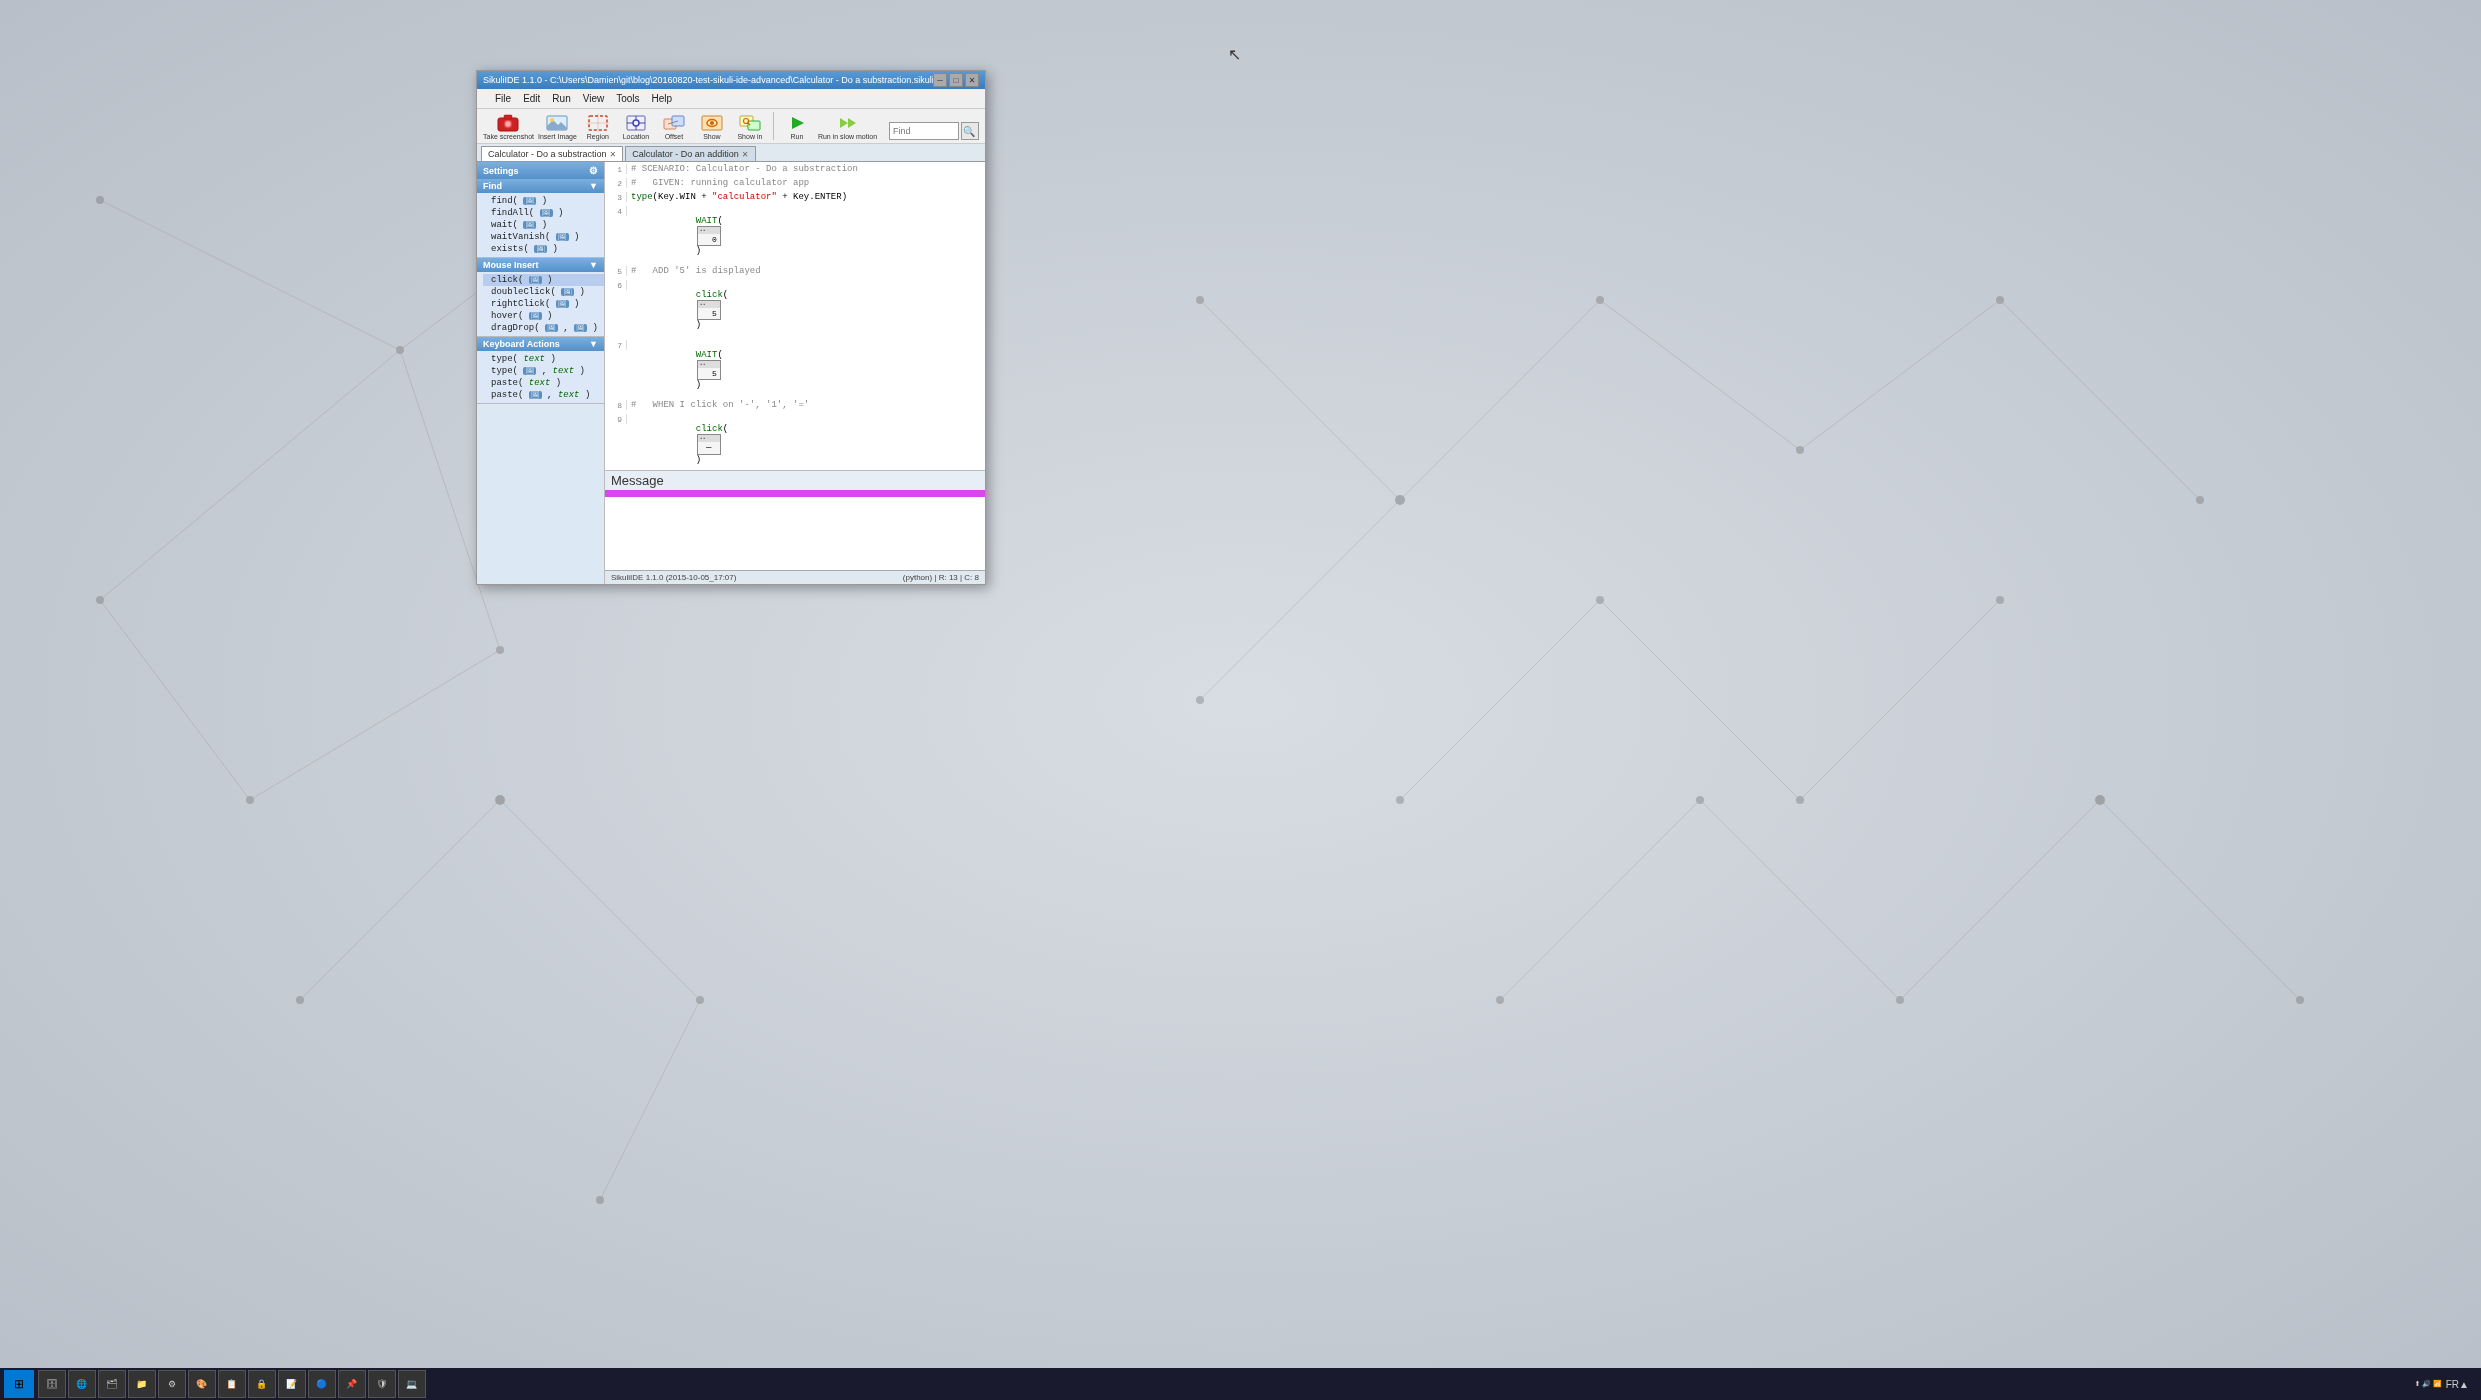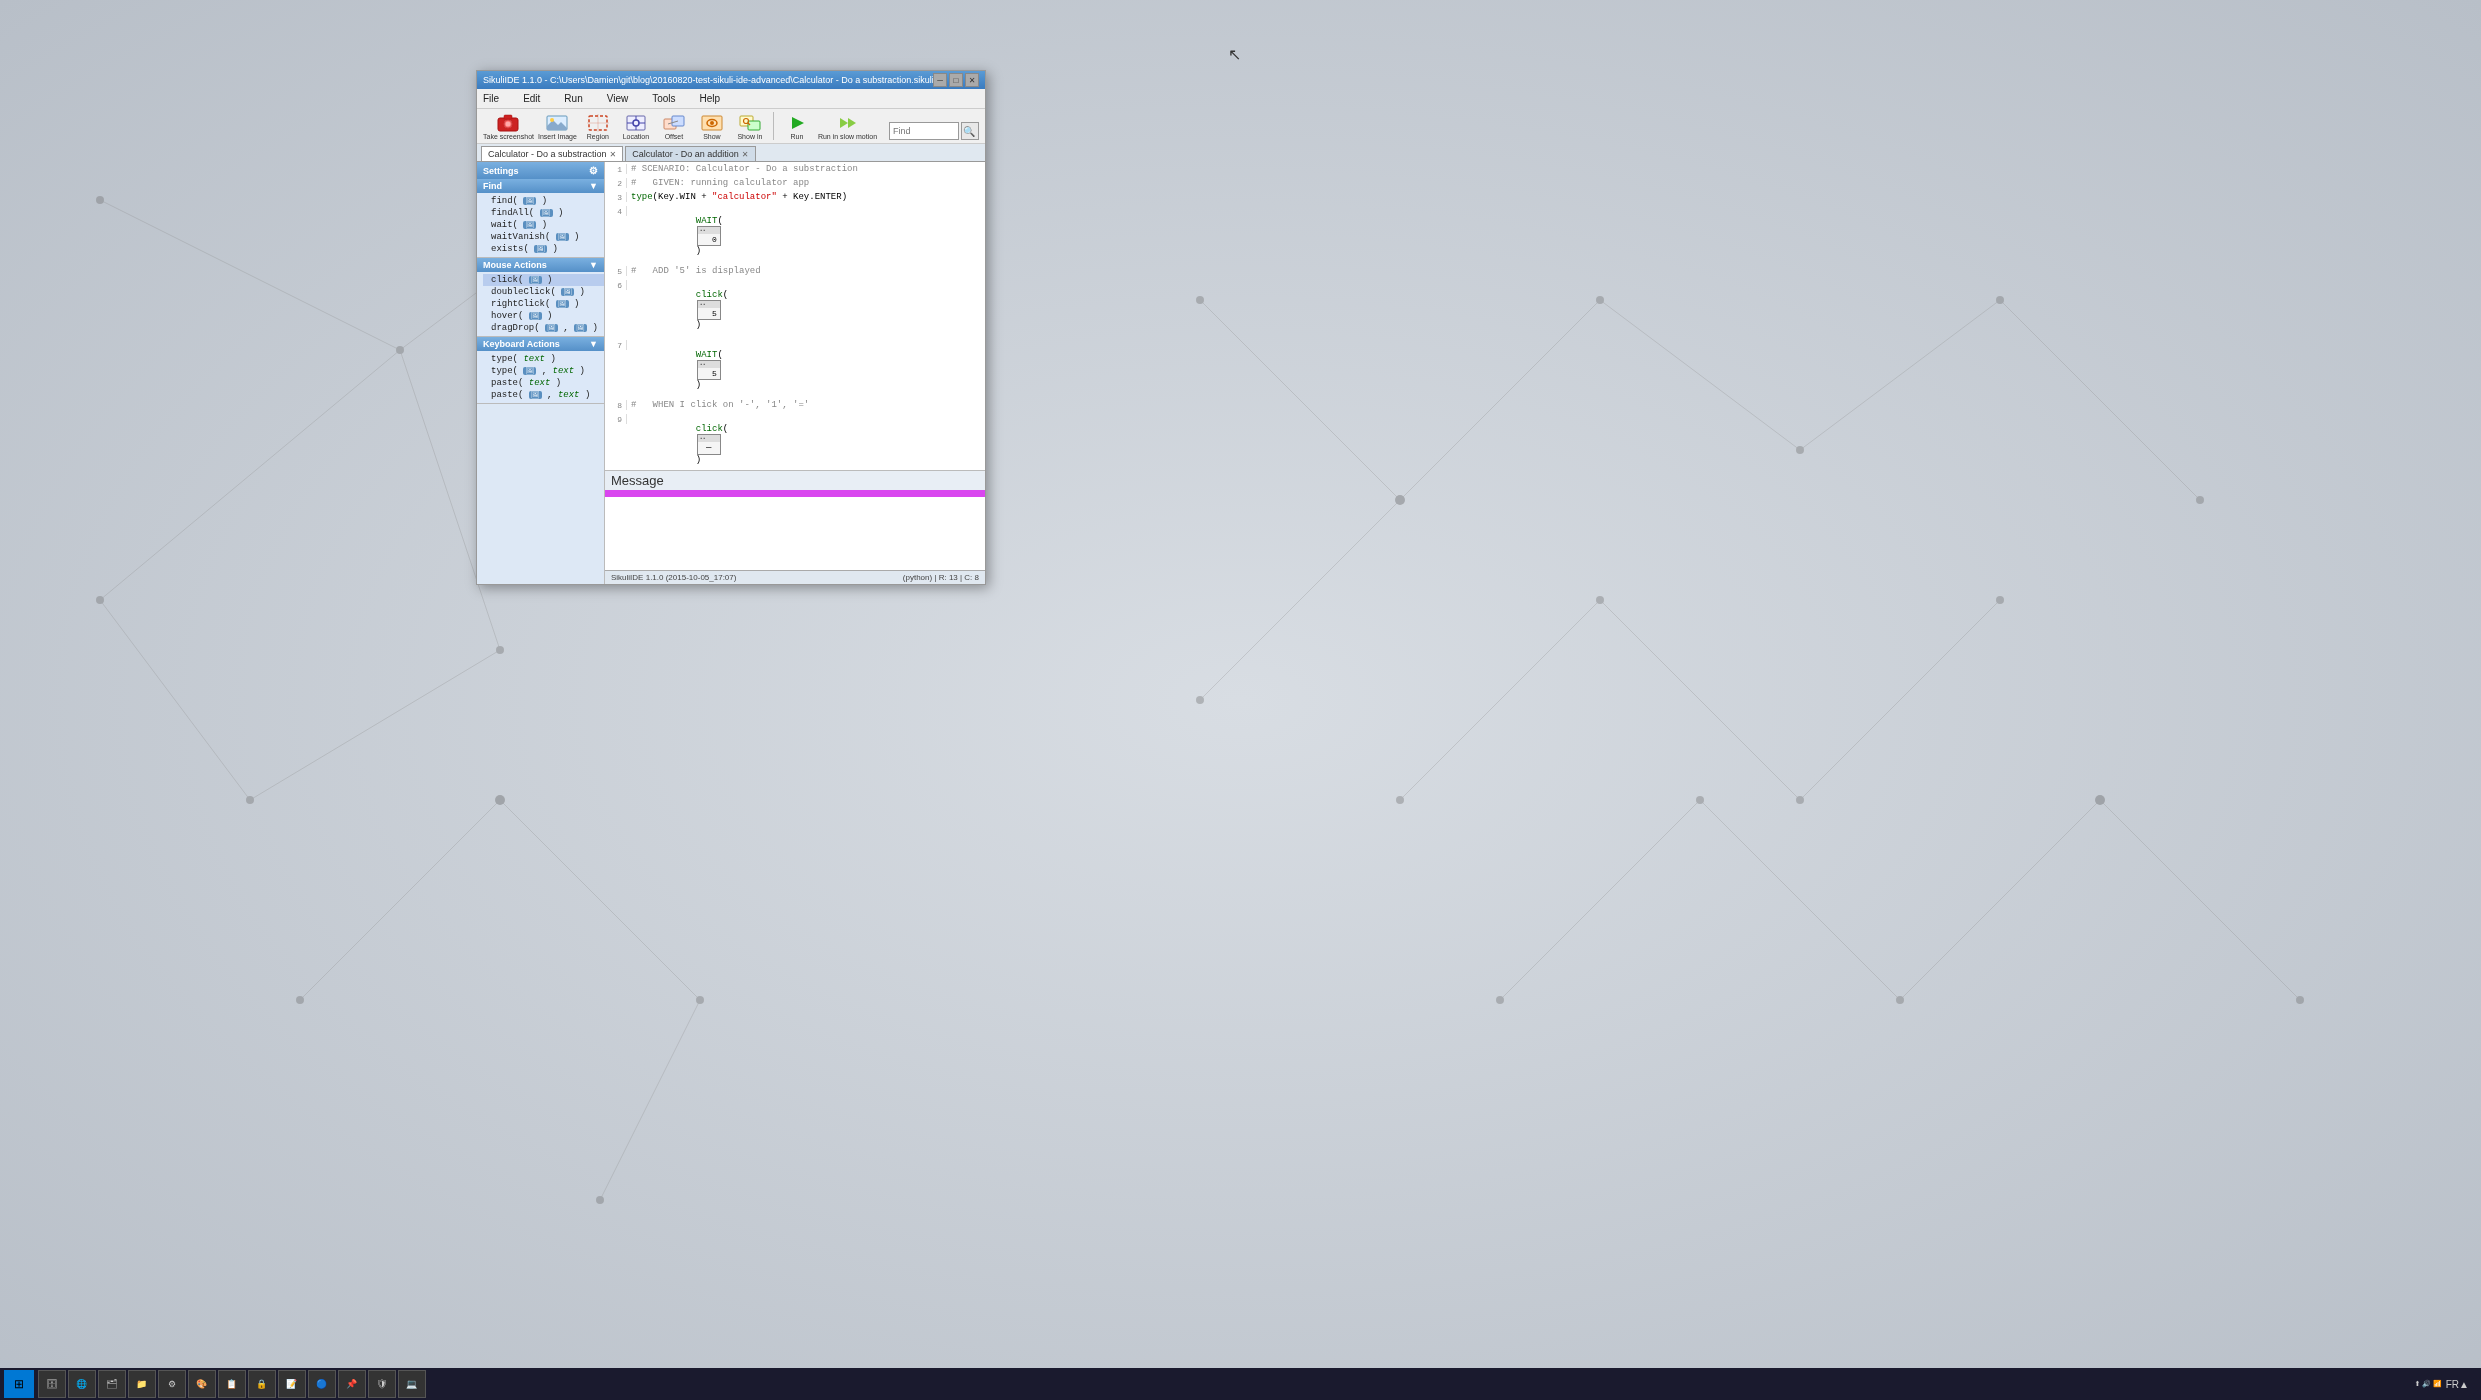--- a/index.html
+++ b/index.html
@@ -56,23 +56,23 @@
       font-size: 8px;
       cursor: pointer;
       display: flex; align-items: center; justify-content: center;
       color: #333;
     }
 
     
     .menu-bar {
       background: #f0f0f0;
       display: flex;
-      gap: 12px;
+      gap: 0;
       font-size: 10px;
-      padding: 2px 0;
+      padding: 2px 12px;
       border-bottom: 1px solid #ccc;
       flex-shrink: 0;
     }
     .menu-item {
       padding: 2px 6px;
       cursor: pointer;
       color: #222;
     }
 
     
@@ -581,21 +581,21 @@
             waitVanish( <span style="background:#5a8fc0;color:white;font-size:7px;padding:0 2px;border-radius:2px;">🖼</span> )
           </div>
           <div class="sidebar-item">
             exists( <span style="background:#5a8fc0;color:white;font-size:7px;padding:0 2px;border-radius:2px;">🖼</span> )
           </div>
         </div>
       </div>
 
       <div class="sidebar-section">
         <div class="sidebar-section-header">
-          <span>Mouse Actions</span>
+          <span>Mouse Insert</span>
           <span style="font-size:9px;">▼</span>
         </div>
         <div class="sidebar-section-content">
           <div class="sidebar-item" style="background:#b8ccee;">
             click( <span style="background:#5a8fc0;color:white;font-size:7px;padding:0 2px;border-radius:2px;">🖼</span> )
           </div>
           <div class="sidebar-item">
             doubleClick( <span style="background:#5a8fc0;color:white;font-size:7px;padding:0 2px;border-radius:2px;">🖼</span> )
           </div>
           <div class="sidebar-item">

